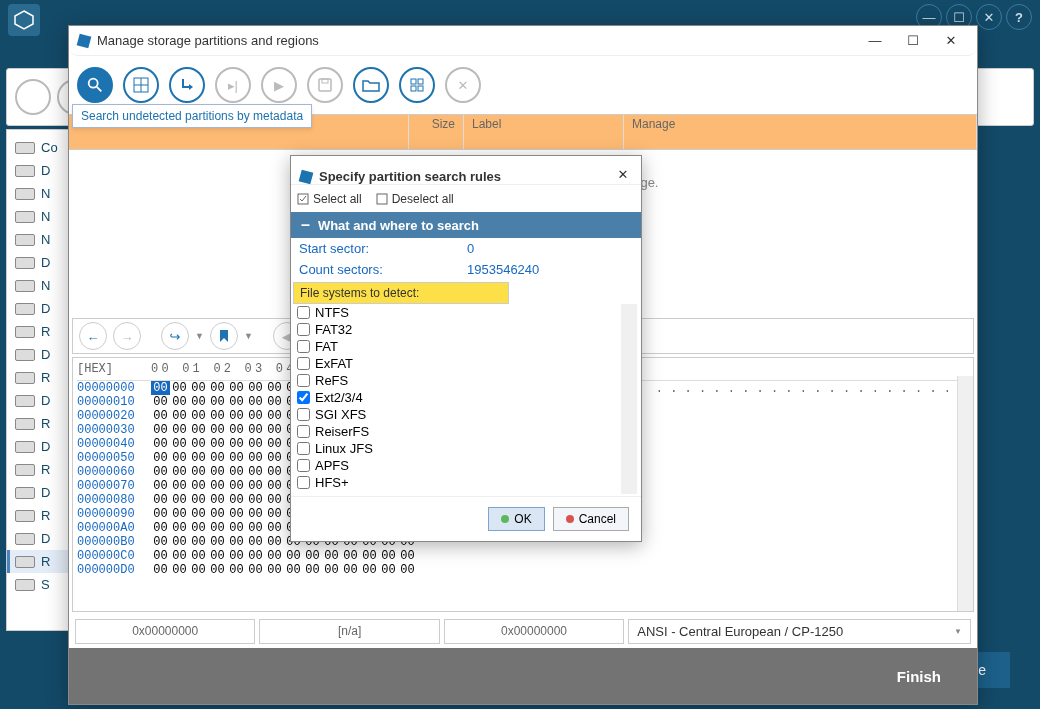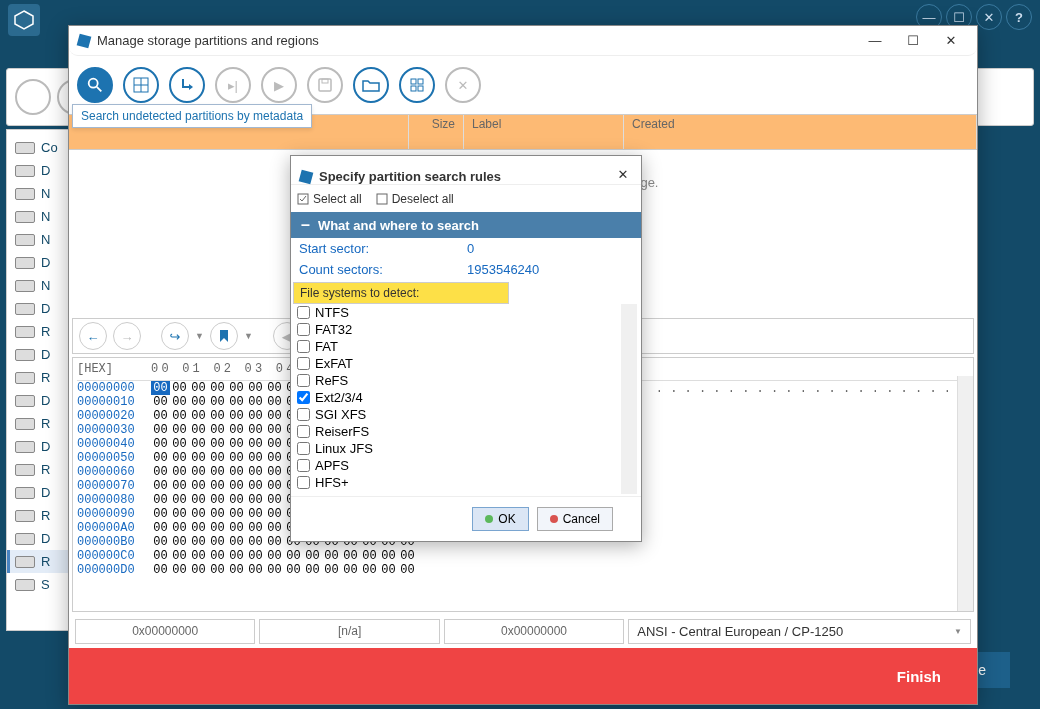--- a/index.html
+++ b/index.html
@@ -51,21 +51,21 @@
   .hex-line .byte { display: inline-block; width: 19px; text-align: center; }
   .hex-line .byte.sel { background: #1769c0; color: #fff; }
   .hex-ascii { position: absolute; right: 22px; top: 24px; color: #666; font-family: "Courier New", monospace; }
   .hex-scroll { position: absolute; right: 0; top: 18px; bottom: 0; width: 16px; background: #f0f0f0; border-left: 1px solid #ddd; }
   
   .status-row { display: flex; gap: 4px; padding: 4px 6px 0 6px; }
   .status-box { flex: 1; border: 1px solid #ccc; padding: 4px 8px; color: #666; text-align: center; font-size: 12px; }
   .status-sel { flex: 2; border: 1px solid #ccc; padding: 4px 8px; color: #333; display: flex; align-items: center; justify-content: space-between; }
   .status-sel::after { content: "▼"; font-size: 8px; color: #888; }
   
-  .footer { position: absolute; bottom: 0; left: 0; right: 0; height: 56px; background: #ef4444; display: flex; align-items: center; justify-content: flex-end; padding: 0 30px; }
+  .footer { position: absolute; bottom: 0; left: 0; right: 0; height: 56px; background: #737373; display: flex; align-items: center; justify-content: flex-end; padding: 0 30px; }
   .footer-btn { color: #fff; font-size: 15px; font-weight: 600; background: none; border: none; cursor: pointer; }
   
   
   .dlg { position: absolute; top: 155px; left: 290px; width: 352px; border: 1px solid #888; background: #fff; box-shadow: 0 4px 18px rgba(0,0,0,0.3); z-index: 50; }
   .dlg-title { height: 28px; display: flex; align-items: flex-end; padding: 0 8px; gap: 6px; }
   .dlg-title-text { flex: 1; font-weight: 600; color: #333; }
   .dlg-close { width: 20px; height: 20px; display: flex; align-items: center; justify-content: center; cursor: pointer; color: #333; }
   
   .dlg-selrow { height: 28px; display: flex; align-items: center; padding: 0 6px; gap: 14px; border-top: 1px solid #eee; }
   .dlg-selbtn { display: flex; align-items: center; gap: 4px; color: #333; cursor: pointer; font-size: 12px; }
@@ -81,21 +81,21 @@
   .dlg-meta-row.sel .dlg-meta-val::after { content: "▼"; font-size: 8px; color: #888; }
   
   .dlg-fs-head { background: #fde047; border: 1px solid #ccc; margin: 2px 8px 0 2px; padding: 3px 6px; color: #333; font-size: 12px; width: 216px; }
   .dlg-fs-body { margin: 0 4px 2px 4px; height: 190px; border-right: 16px solid #f0f0f0; position: relative; overflow: hidden; }
   .dlg-fs-item { display: flex; align-items: center; gap: 5px; padding: 1px 2px; }
   .dlg-fs-item input { width: 13px; height: 13px; margin: 0; }
   .scroll-arr { position: absolute; right: -16px; width: 16px; height: 16px; background: #f0f0f0; display: flex; align-items: center; justify-content: center; color: #666; font-size: 9px; }
   .scroll-arr.up { top: 150px; }
   .scroll-arr.dn { top: 172px; }
   
-  .dlg-btns { display: flex; justify-content: flex-end; gap: 8px; padding: 10px 28px; background: #fff; border-top: 1px solid #eee; }
+  .dlg-btns { display: flex; justify-content: flex-end; gap: 8px; padding: 10px 12px; background: #fff; border-top: 1px solid #eee; }
   .dlg-btn { padding: 4px 12px; border: 1px solid #aaa; background: #f2f5fa; cursor: pointer; display: flex; align-items: center; gap: 5px; font-size: 12px; }
   .dlg-btn.ok { background: #dbe6f5; border-color: #7aa5d0; }
   .dot { width: 8px; height: 8px; border-radius: 50%; display: inline-block; }
   .dot.g { background: #5cb85c; }
   .dot.r { background: #d9534f; }
   
   .tiny-ico { width: 14px; height: 14px; display: inline-flex; align-items: center; justify-content: center; }
   .cube-ico { width: 16px; height: 16px; background: #1d73b0; display: inline-block; transform: rotate(15deg); }
 </style>
 </head>
@@ -261,21 +261,21 @@
         </svg>
     </div>
     <div class="tool-btn muted">✕</div>
     <div class="tooltip">Search undetected partitions by metadata</div>
   </div>
 
   <div class="cols">
     <div class="col" style="width:330px;"></div>
     <div class="col" style="width:55px;text-align:right;">Size</div>
     <div class="col" style="width:160px;">Label</div>
-    <div class="col" style="flex:1;">Created</div>
+    <div class="col" style="flex:1;">Manage</div>
   </div>
 
   <div class="nopart">No partitions or regions defined on the storage.</div>
 
   <div style="height:100px;"></div>
 
   <div class="hex-toolbar">
     <div class="hex-btn">←</div>
     <div class="hex-btn muted">→</div>
     <div style="width:8px;"></div>

